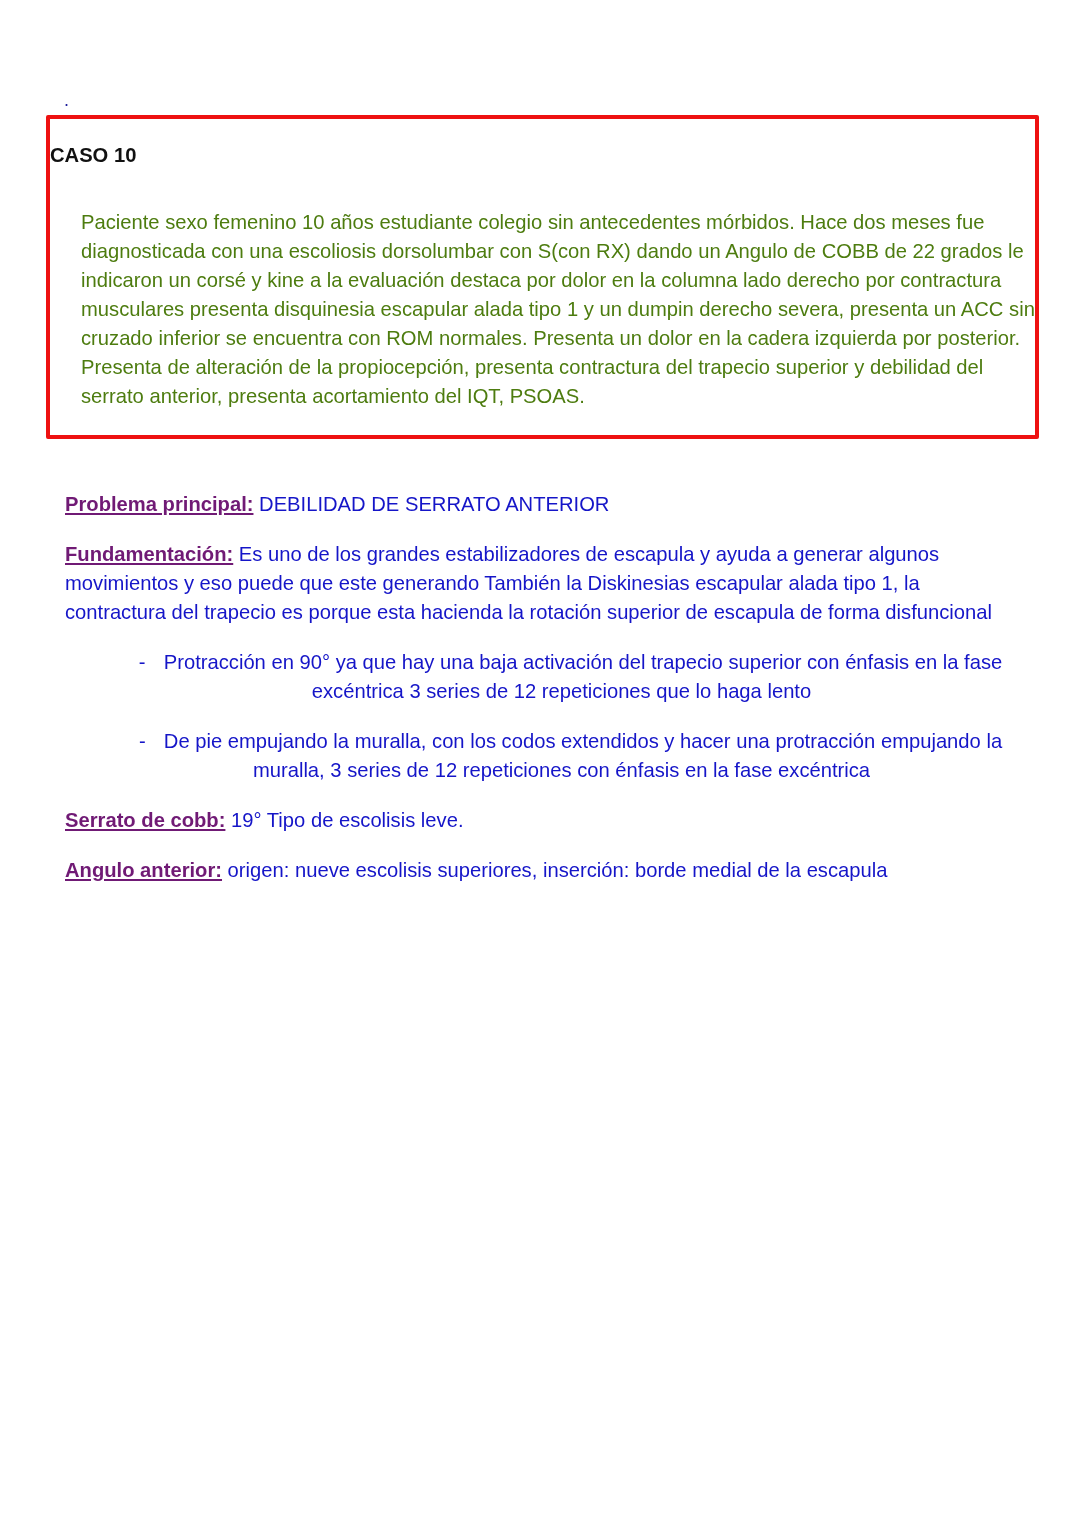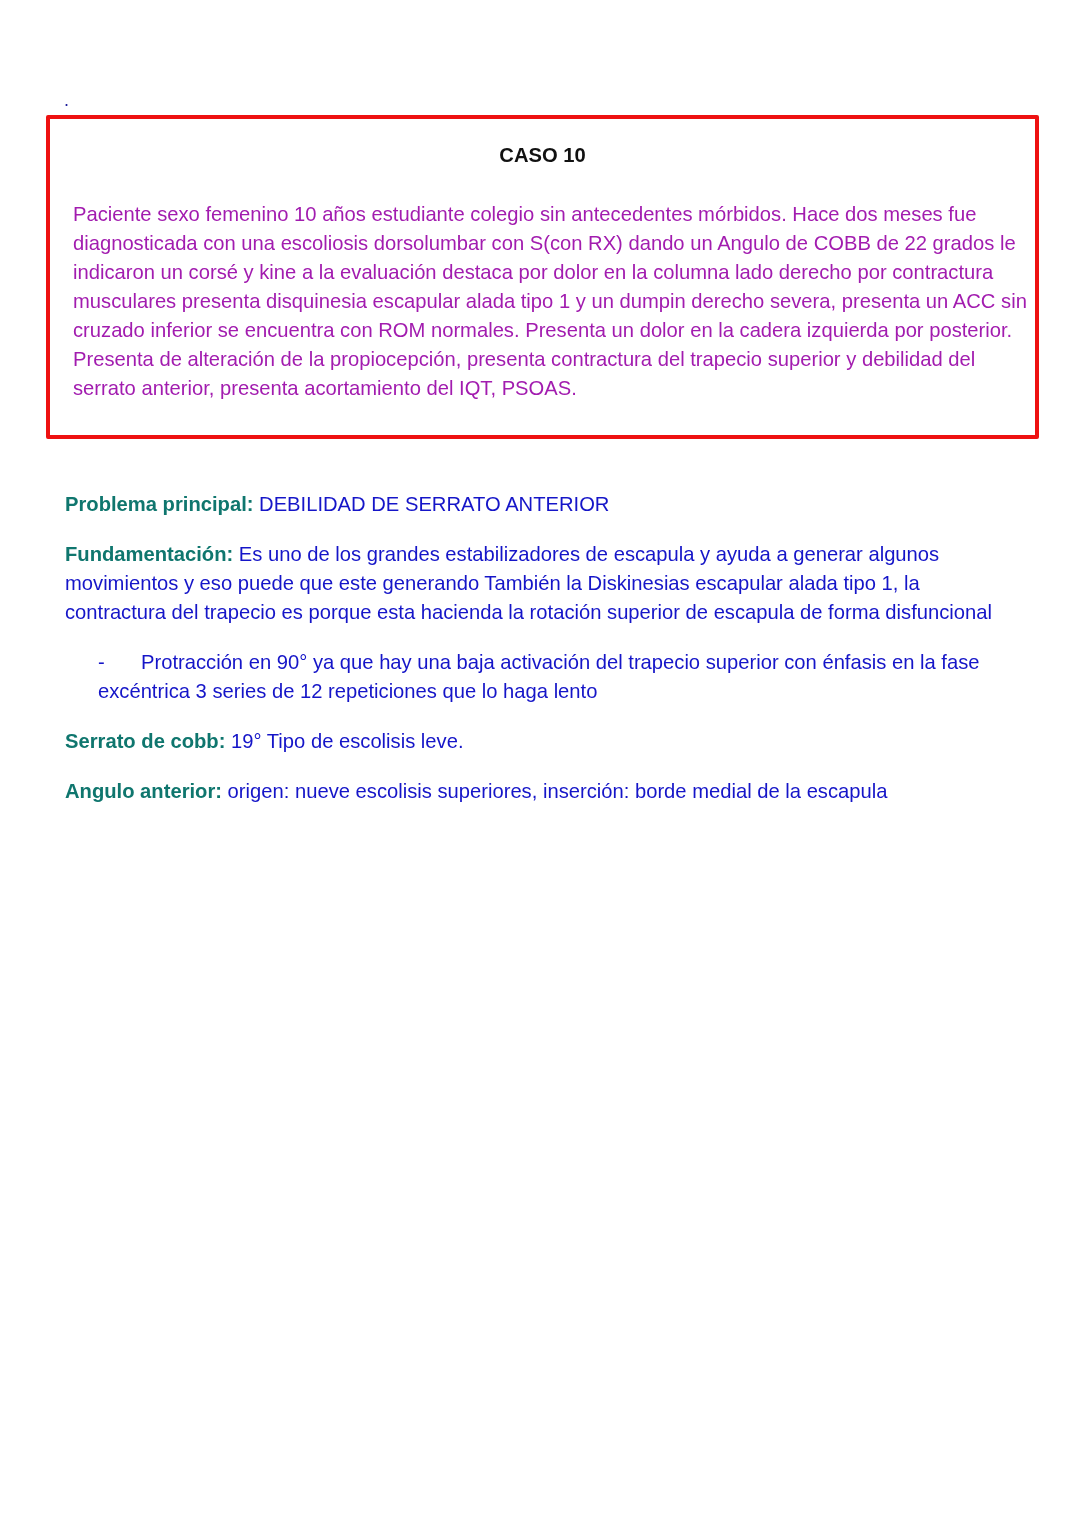--- a/index.html
+++ b/index.html
@@ -32,49 +32,50 @@
       height: 316px;
       border: 4.5px solid #ee1111;
       border-radius: 2px;
       box-sizing: content-box;
     }
     .case-title {
       position: absolute;
       top: 22px;
       left: 0;
       right: 0;
-      text-align: center;
       font-weight: bold;
       font-size: 20.2px;
       color: #111;
     }
     .case-text {
       position: absolute;
       left: 15px;
       top: 73px;
       width: 955px;
-      margin: 8px;
-      color: #a21caf;
+      margin: 16px;
+      color: #4d7c0f;
     }
     .content {
       position: absolute;
       left: 65px;
       top: 490px;
       width: 960px;
       color: #1515c8;
     }
     .content p {
       margin: 0 0 21px 0;
     }
     .label {
       font-weight: bold;
-      color: #0f766e;
+      color: #701a75;
+      text-decoration: underline;
     }
     .bullet {
       margin: 0 0 21px 33px !important;
+      text-align: center;
     }
     .bullet .dash {
       display: inline-block;
       width: 43px;
     }
   </style>
 </head>
 <body>
 
 <div class="dot">.</div>
@@ -91,20 +92,23 @@
 
   <p>
     <span class="label">Fundamentación:</span><span> Es uno de los grandes estabilizadores de escapula y ayuda a generar algunos movimientos y eso puede que este generando También la Diskinesias escapular alada tipo 1, la contractura del trapecio es porque esta hacienda la rotación superior de escapula de forma disfuncional</span>
   </p>
 
 
   <p class="bullet">
     <span class="dash">-</span><span>Protracción en 90° ya que hay una baja activación del trapecio superior con énfasis en la fase excéntrica 3 series de 12 repeticiones que lo haga lento</span>
   </p>
 
+  <p class="bullet">
+    <span class="dash">-</span><span>De pie empujando la muralla, con los codos extendidos y hacer una protracción empujando la muralla, 3 series de 12 repeticiones con énfasis en la fase excéntrica</span>
+  </p>
 
   <p>
     <span class="label">Serrato de cobb:</span><span> 19° Tipo de escolisis leve.</span>
   </p>
 
   <p>
     <span class="label">Angulo anterior:</span><span> origen: nueve escolisis superiores, inserción: borde medial de la escapula</span>
   </p>
 </div>
 

